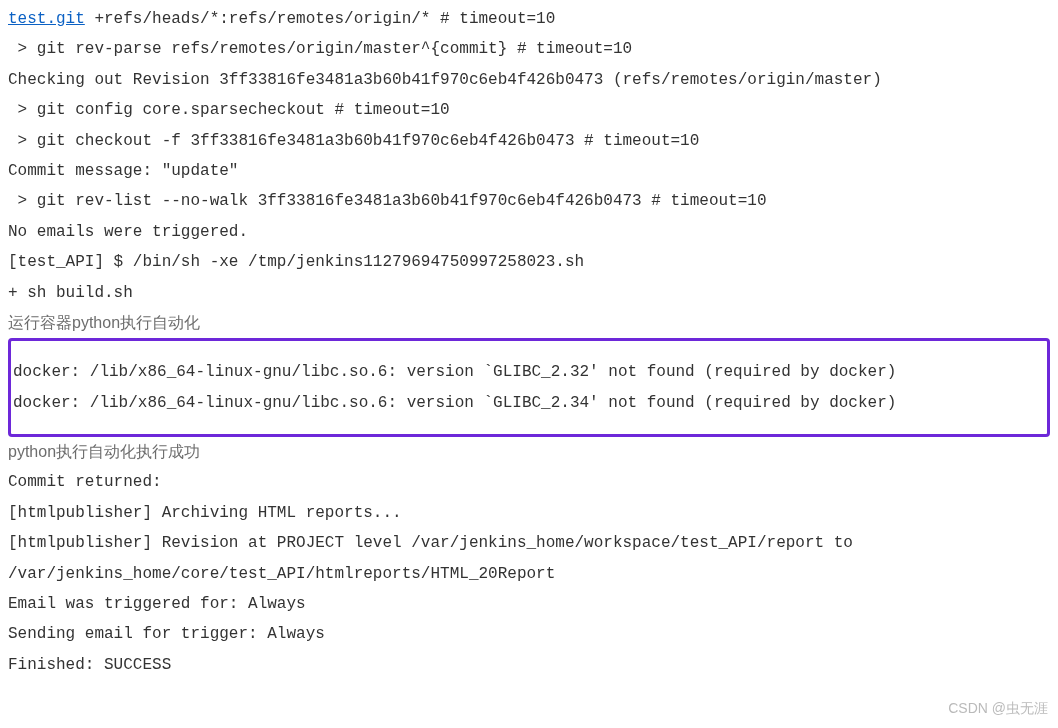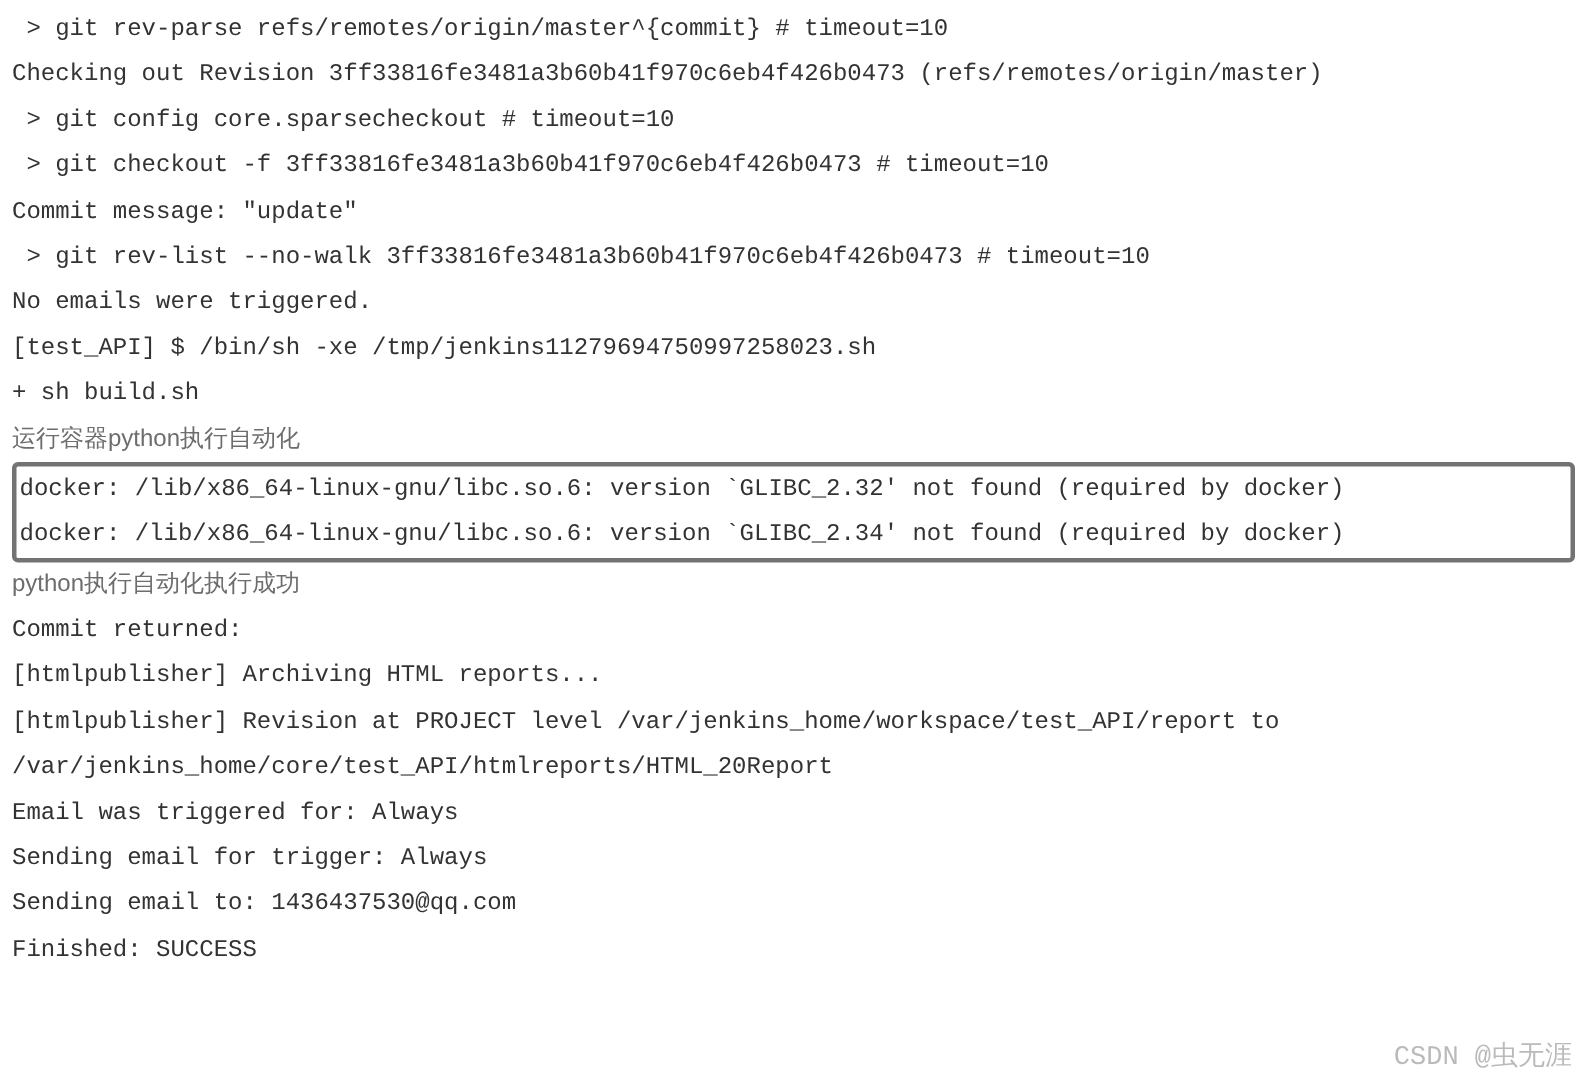--- a/index.html
+++ b/index.html
@@ -26,42 +26,43 @@
     }
     .hl-link {
       color: #0b61c4;
       text-decoration: underline;
     }
     .chinese-text {
       font-family: "Microsoft YaHei", "SimSun", sans-serif;
       color: #6d6d6d;
     }
     .error-block {
-      border: 3px solid #737373;
+      border: 3px solid #6d28d9;
       border-radius: 4px;
-      padding: 0px 0px;
+      padding: 16px 0px;
     }
     .error-block .line {
       padding: 0 2px;
     }
     .watermark {
       position: fixed;
       bottom: 6px;
       right: 10px;
-      font-family: Liberation Mono, monospace;
-      font-size: 18px;
+      font-family: Liberation Sans, sans-serif;
+      font-size: 14px;
       color: rgba(130,130,130,0.55);
       pointer-events: none;
       margin-top: 20px;
     }
   </style>
 </head>
 <body>
 
 <div class="console-output">
+  <span class="line"><a class="hl-link">test.git</a><span> +refs/heads/*:refs/remotes/origin/* # timeout=10</span></span>
   <span class="line"> &gt; git rev-parse refs/remotes/origin/master^{commit} # timeout=10</span>
   <span class="line">Checking out Revision 3ff33816fe3481a3b60b41f970c6eb4f426b0473 (refs/remotes/origin/master)</span>
   <span class="line"> &gt; git config core.sparsecheckout # timeout=10</span>
   <span class="line"> &gt; git checkout -f 3ff33816fe3481a3b60b41f970c6eb4f426b0473 # timeout=10</span>
   <span class="line">Commit message: "update"</span>
   <span class="line"> &gt; git rev-list --no-walk 3ff33816fe3481a3b60b41f970c6eb4f426b0473 # timeout=10</span>
   <span class="line">No emails were triggered.</span>
   <span class="line">[test_API] $ /bin/sh -xe /tmp/jenkins11279694750997258023.sh</span>
   <span class="line">+ sh build.sh</span>
   <span class="line chinese-text">运行容器python执行自动化</span>
@@ -69,17 +70,16 @@
     <span class="line">docker: /lib/x86_64-linux-gnu/libc.so.6: version `GLIBC_2.32' not found (required by docker)</span>
     <span class="line">docker: /lib/x86_64-linux-gnu/libc.so.6: version `GLIBC_2.34' not found (required by docker)</span>
   </div>
   <span class="line chinese-text">python执行自动化执行成功</span>
   <span class="line">Commit returned:</span>
   <span class="line">[htmlpublisher] Archiving HTML reports...</span>
   <span class="line">[htmlpublisher] Revision at PROJECT level /var/jenkins_home/workspace/test_API/report to </span>
   <span class="line">/var/jenkins_home/core/test_API/htmlreports/HTML_20Report</span>
   <span class="line">Email was triggered for: Always</span>
   <span class="line">Sending email for trigger: Always</span>
-  <span class="line">Sending email to: 1436437530@qq.com</span>
   <span class="line">Finished: SUCCESS</span>
 </div>
 
 <div class="watermark">CSDN @虫无涯</div>
 
 </body></html>

